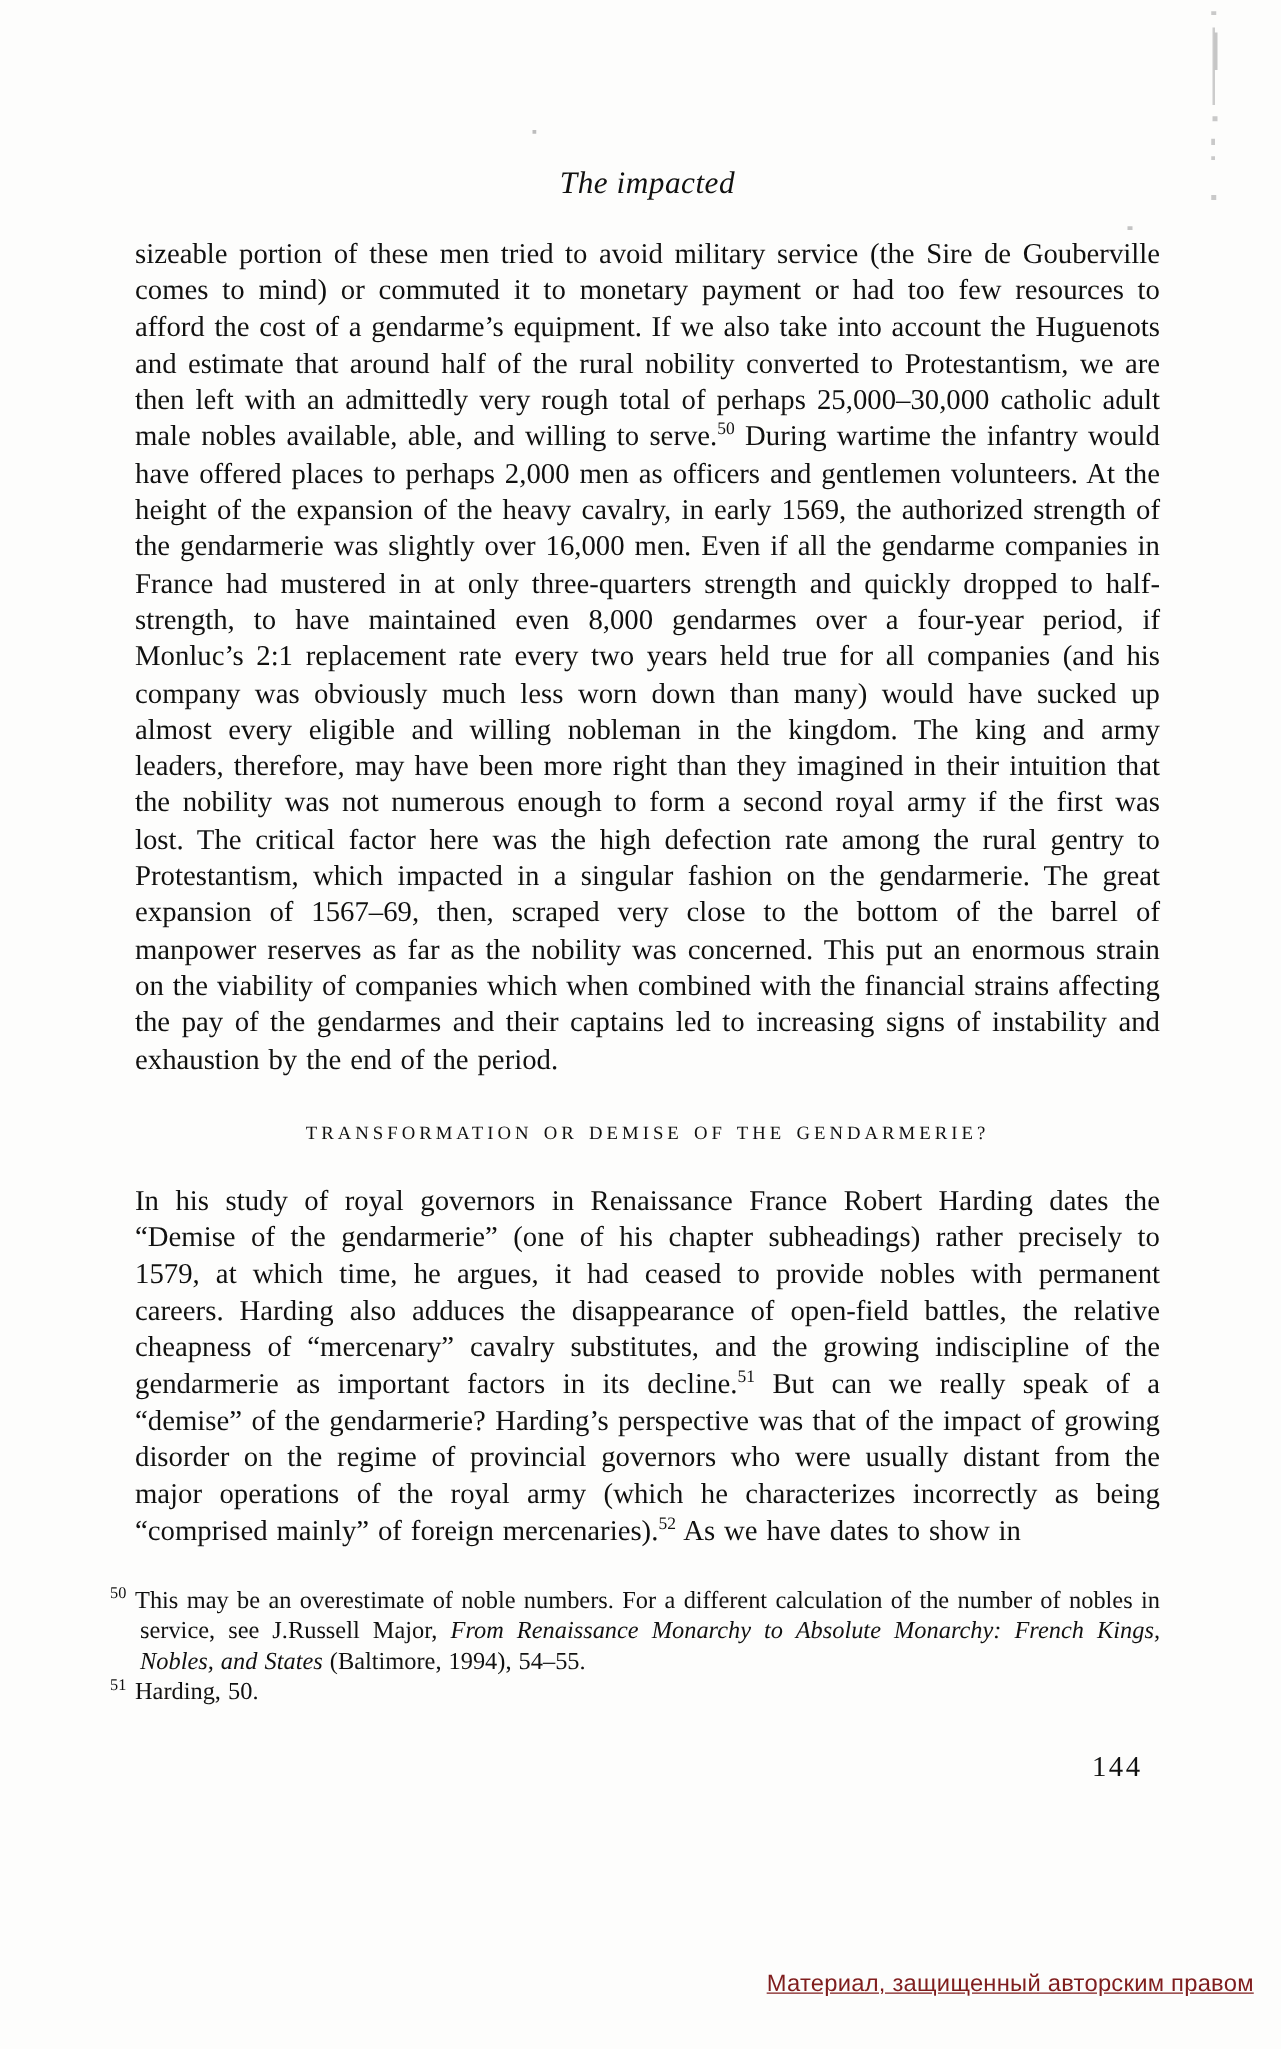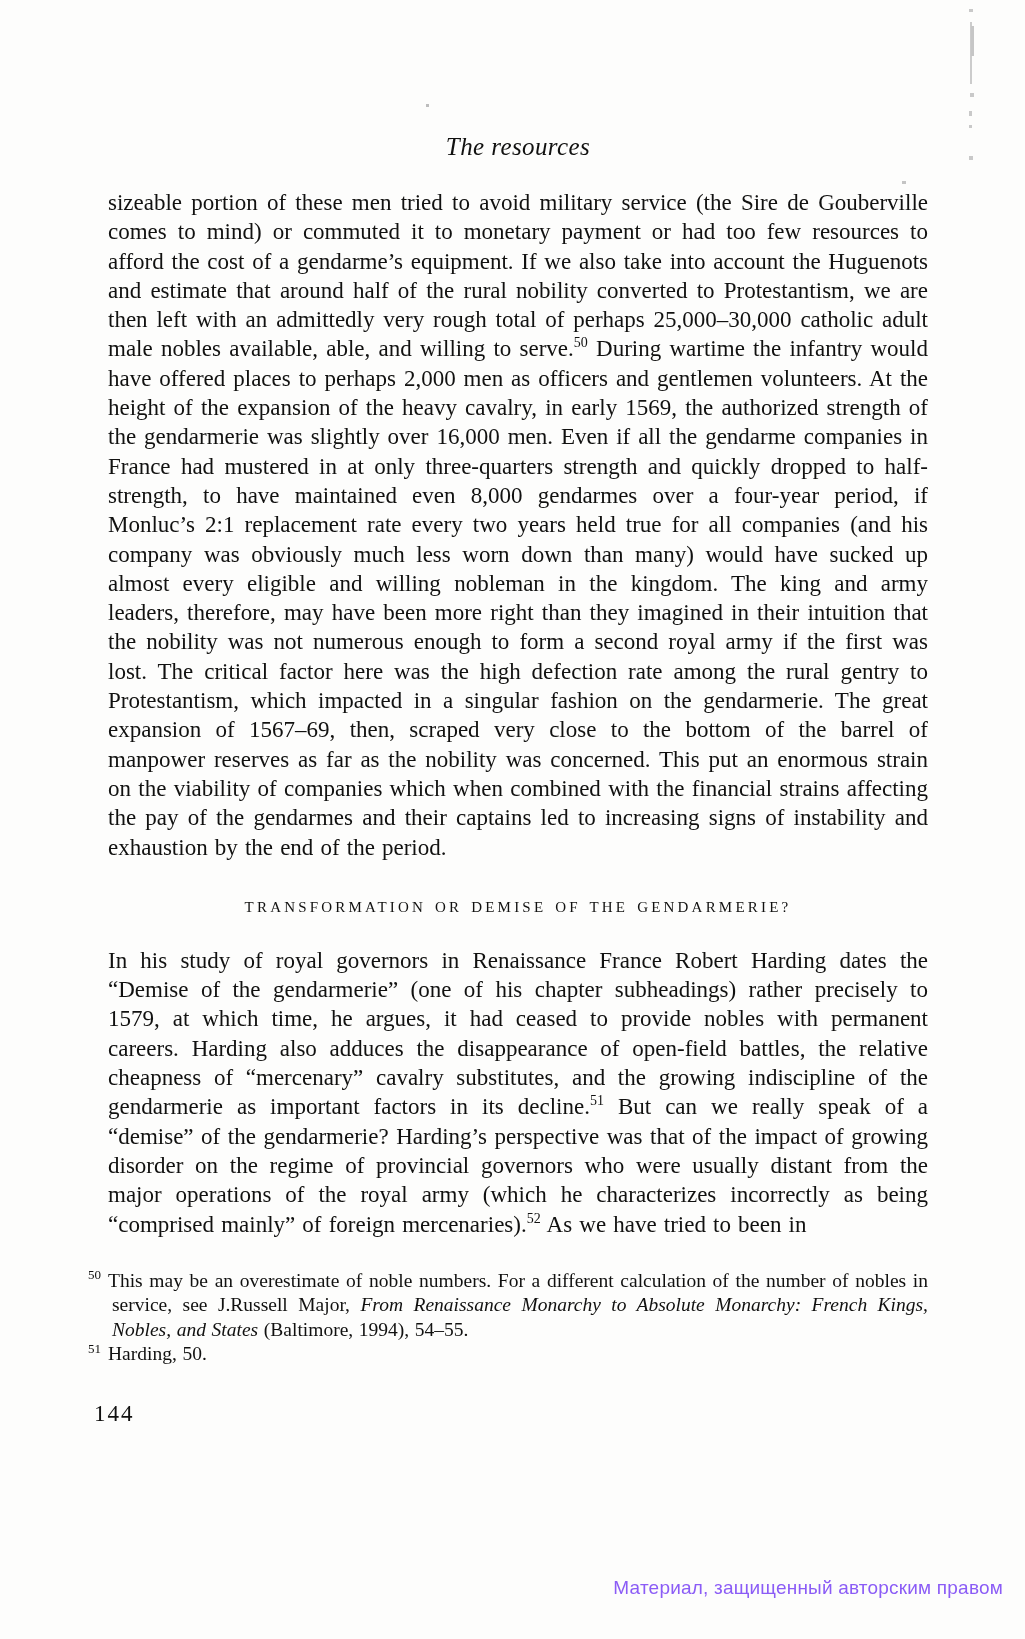--- a/index.html
+++ b/index.html
@@ -76,35 +76,36 @@
   .footnote sup.fn-num {
     font-size: 13px;
     line-height: 0;
     vertical-align: super;
     margin-right: 7px;
   }
   .footnote .it, .fn-italic {
     font-style: italic;
   }
   .page-number {
-    text-align: left;
+    text-align: right;
     font-size: 23px;
     letter-spacing: 2px;
     position: relative;
     left: -14px;
     margin-top: 34px;
   }
   .watermark {
     position: absolute;
     right: 22px;
     top: 1577px;
     font-family: "Liberation Sans", "DejaVu Sans", sans-serif;
     font-size: 19px;
-    color: #8b5cf6;
+    color: #7f1d1d;
     letter-spacing: 0.2px;
+    text-decoration: underline;
   }
   
   .artifact-vline {
     position: absolute;
     left: 970px;
     top: 22px;
     width: 2px;
     height: 62px;
     background: #cccccc;
   }
@@ -135,30 +136,30 @@
   <div class="speck s1"></div>
   <div class="speck s2"></div>
   <div class="speck s3"></div>
   <div class="speck s4"></div>
   <div class="speck s5"></div>
   <div class="speck s6"></div>
   <div class="speck s7"></div>
 
   <main class="text-column">
 
-    <div class="running-head">The resources</div>
+    <div class="running-head">The impacted</div>
 
     <p class="body-para first"><span>sizeable portion of these men tried to avoid military service (the Sire de Gouberville comes to mind) or commuted it to monetary payment or had too few resources to afford the cost of a gendarme’s equipment. If we also take into account the Huguenots and estimate that around half of the rural nobility converted to Protestantism, we are then left with an admittedly very rough total of perhaps 25,000–30,000 catholic adult male nobles available, able, and willing to serve.</span><sup class="fnref">50</sup>
       <span>During wartime the infantry would have offered places to perhaps 2,000 men as officers and gentlemen volunteers. At the height of the expansion of the heavy cavalry, in early 1569, the authorized strength of the gendarmerie was slightly over 16,000 men. Even if all the gendarme companies in France had mustered in at only three-quarters strength and quickly dropped to half-strength, to have maintained even 8,000 gendarmes over a four-year period, if Monluc’s 2:1 replacement rate every two years held true for all companies (and his company was obviously much less worn down than many) would have sucked up almost every eligible and willing nobleman in the kingdom. The king and army leaders, therefore, may have been more right than they imagined in their intuition that the nobility was not numerous enough to form a second royal army if the first was lost. The critical factor here was the high defection rate among the rural gentry to Protestantism, which impacted in a singular fashion on the gendarmerie. The great expansion of 1567–69, then, scraped very close to the bottom of the barrel of manpower reserves as far as the nobility was concerned. This put an enormous strain on the viability of companies which when combined with the financial strains affecting the pay of the gendarmes and their captains led to increasing signs of instability and exhaustion by the end of the period.</span></p>
 
     <h2 class="section-heading">TRANSFORMATION OR DEMISE OF THE GENDARMERIE?</h2>
 
     <p class="body-para second"><span>In his study of royal governors in Renaissance France Robert Harding dates the “Demise of the gendarmerie” (one of his chapter subheadings) rather precisely to 1579, at which time, he argues, it had ceased to provide nobles with permanent careers. Harding also adduces the disappearance of open-field battles, the relative cheapness of “mercenary” cavalry substitutes, and the growing indiscipline of the gendarmerie as important factors in its decline.</span><sup class="fnref">51</sup>
       <span>But can we really speak of a “demise” of the gendarmerie? Harding’s perspective was that of the impact of growing disorder on the regime of provincial governors who were usually distant from the major operations of the royal army (which he characterizes incorrectly as being “comprised mainly” of foreign mercenaries).</span><sup class="fnref">52</sup>
-      <span>As we have tried to been in</span></p>
+      <span>As we have dates to show in</span></p>
 
     <div class="footnotes">
 
       <div class="footnote"><sup class="fn-num">50</sup><span>This may be an overestimate of noble numbers. For a different calculation of the number of nobles in service, see J.Russell Major, </span><span class="fn-italic">From Renaissance Monarchy to Absolute Monarchy: French Kings, Nobles, and States</span><span> (Baltimore, 1994), 54–55.</span></div>
 
       <div class="footnote"><sup class="fn-num">51</sup><span>Harding, 50.</span></div>
 
 
     </div>
 

